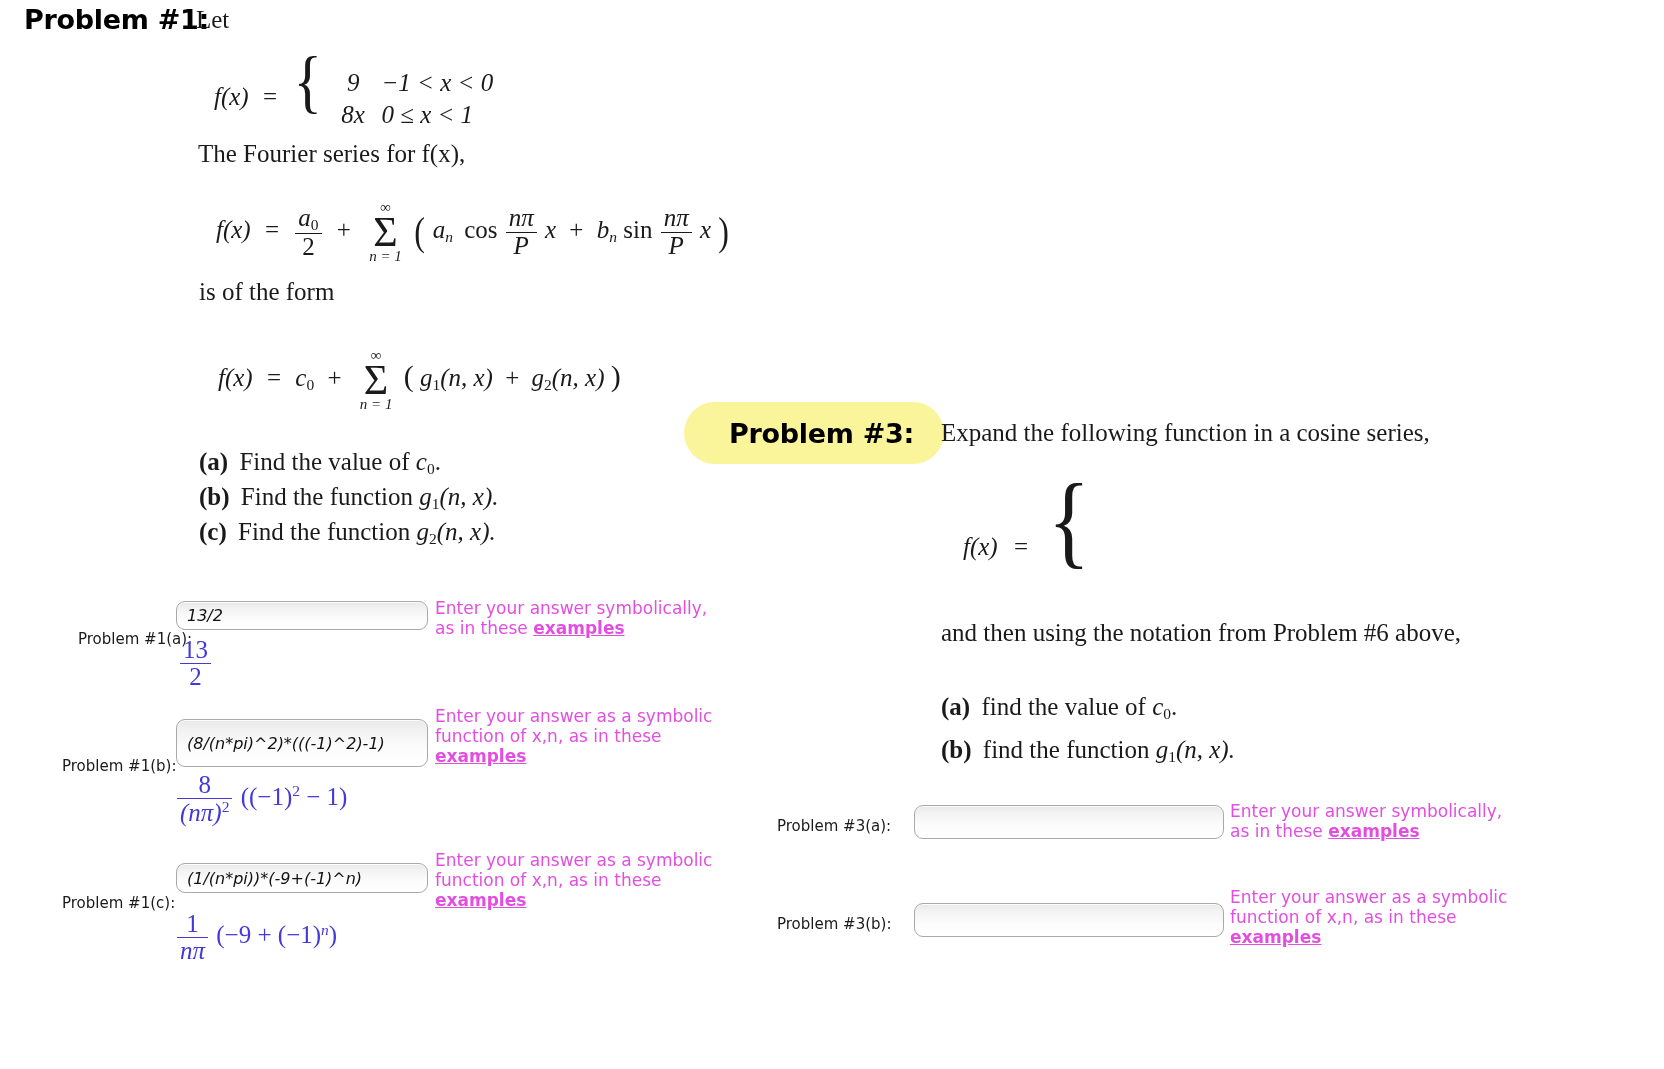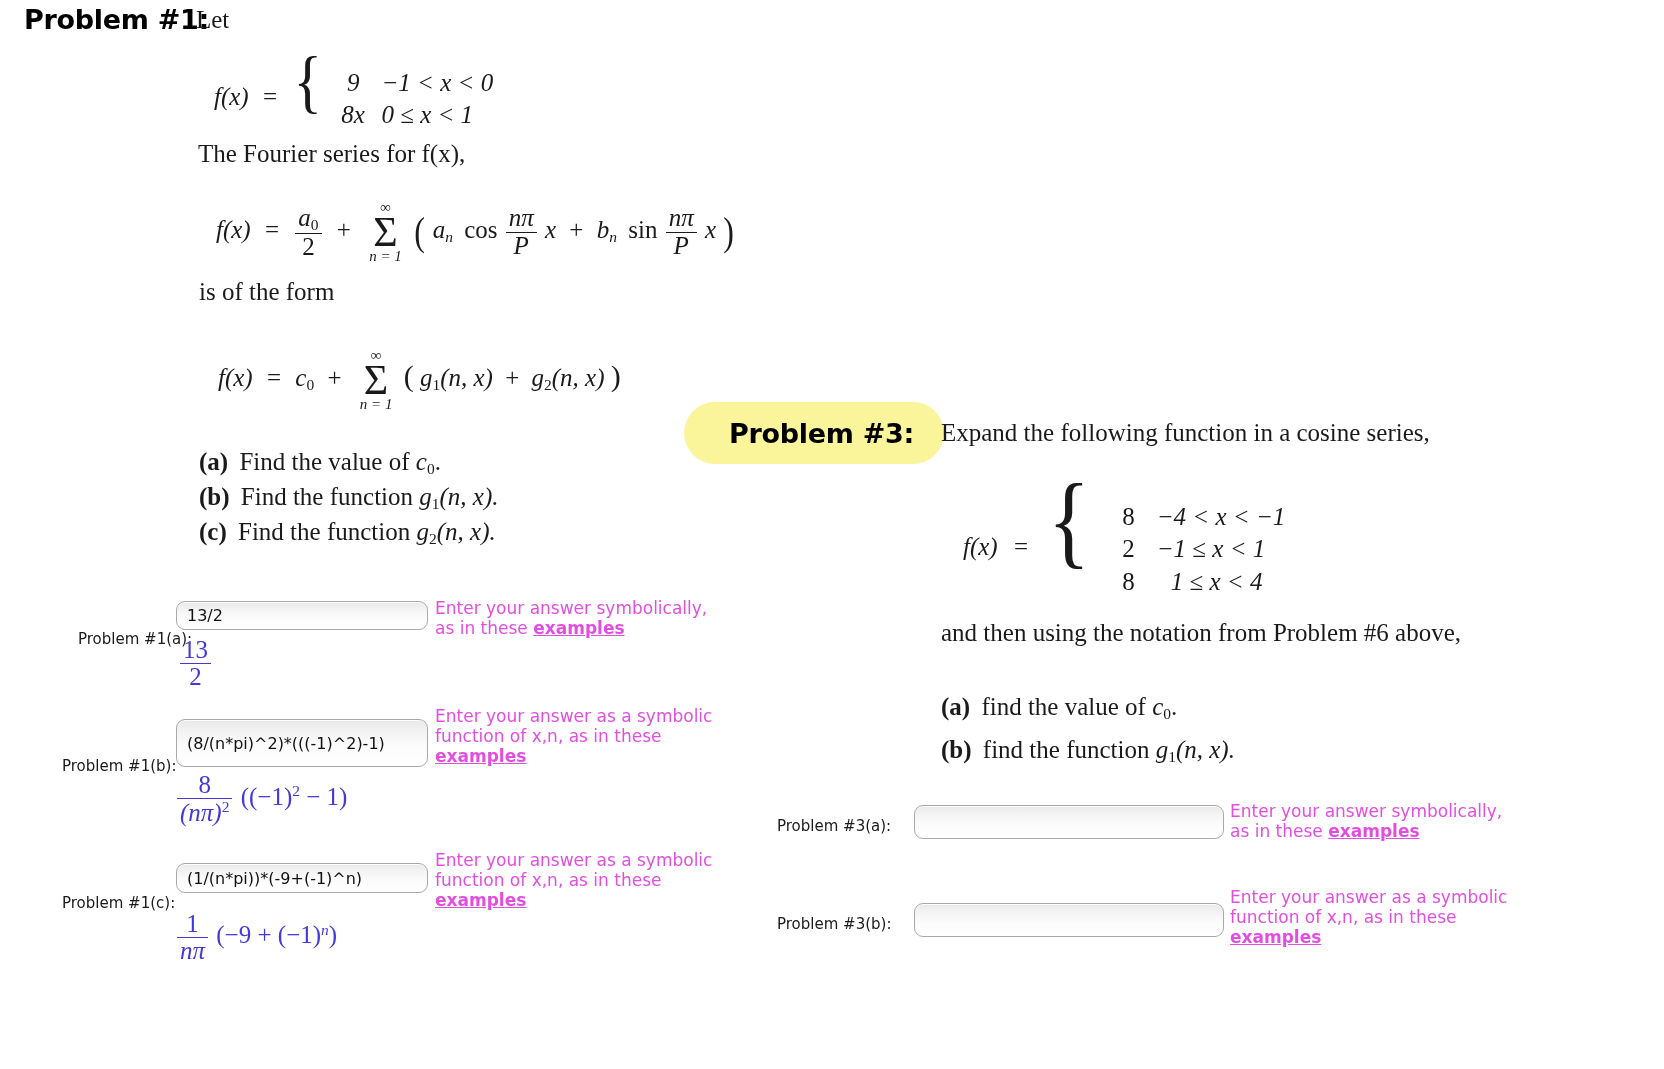--- a/index.html
+++ b/index.html
@@ -89,20 +89,21 @@
     box-sizing: border-box;
     border: 1px solid #a9a9a9;
     border-radius: 9px;
     background: linear-gradient(to bottom, #e8e8e8 0%, #f2f2f2 22%, #fcfcfc 60%, #ffffff 100%);
     font-family: "DejaVu Sans", sans-serif;
     font-size: 16px;
     color: #111;
     padding: 12px 10px;
     outline: none;
     box-shadow: 0 1px 0 rgba(255,255,255,0.9) inset;
+    font-style: italic;
   }
   .hint {
     font-family: "DejaVu Sans", sans-serif;
     font-size: 17px;
     color: #e24fe0;
     line-height: 1.18;
     width: 300px;
   }
   .hint .examples {
     color: #e24fe0;
@@ -160,21 +161,21 @@
   <span class="bigparen">(</span>
   <span class="mi">a</span><sub class="mi">n</sub>
   <span style="margin-left:5px;text-align:right;">cos</span>
   <span class="frac">
     <span class="num mi">nπ</span>
     <span class="den mi">P</span>
   </span>
   <span class="mi">x</span>
   <span style="margin:0 7px;">+</span>
   <span class="mi">b</span><sub class="mi">n</sub>
-  <span style="margin-left:5px;">sin</span>
+  <span style="">sin</span>
   <span class="frac">
     <span class="num mi">nπ</span>
     <span class="den mi">P</span>
   </span>
   <span class="mi">x</span>
   <span class="bigparen">)</span>
 </div>
 
 <div class="abs prose" style="left:199px; top:278px;">is of the form</div>
 
@@ -254,34 +255,20 @@
 <div class="highlight-pill" style="left:684px; top:402px; width:260px; height:62px;"></div>
 
 <div class="abs prob-head" style="left:729px; top:418px;">Problem #3:</div>
 
 <div class="abs prose" style="left:941px; top:419px; white-space:nowrap;">Expand the following function in a cosine series,</div>
 
 <div class="abs prose" style="left:963px; top:483px; white-space:nowrap;">
   <span class="mi">f(x)</span>
   <span style="margin:0 10px;">=</span>
   <span class="brace brace3">{</span>
-  <span class="piece-table" style="margin-left:6px;">
-    <span class="piece-row">
-      <span class="piece-val">8</span>
-      <span class="mi">−4 &lt; x &lt; −1</span>
-    </span>
-    <span class="piece-row">
-      <span class="piece-val">2</span>
-      <span class="mi">−1 ≤ x &lt; 1</span>
-    </span>
-    <span class="piece-row">
-      <span class="piece-val">8</span>
-      <span class="mi" style="margin-left:14px;">1 ≤ x &lt; 4</span>
-    </span>
-  </span>
 </div>
 
 <div class="abs prose" style="left:941px; top:619px; white-space:nowrap;">and then using the notation from Problem #6 above,</div>
 
 <div class="abs prose" style="left:941px; top:693px;">
   <span class="bold">(a)</span>
   <span style="margin-left:5px;">find the value of </span><span class="mi">c</span><sub>0</sub><span>.</span>
 </div>
 <div class="abs prose" style="left:941px; top:736px;">
   <span class="bold">(b)</span>

